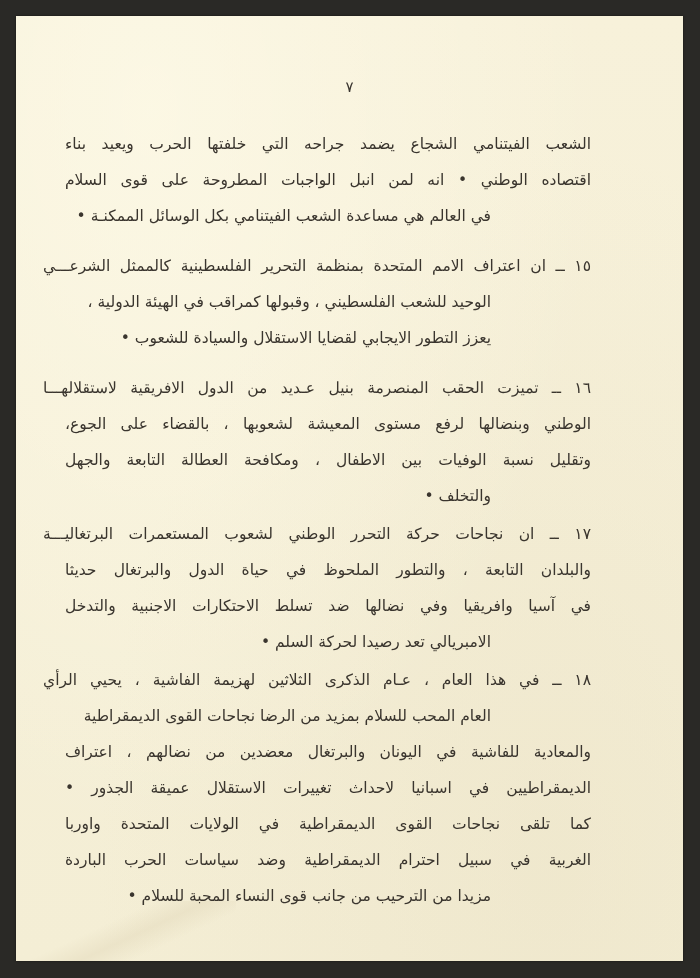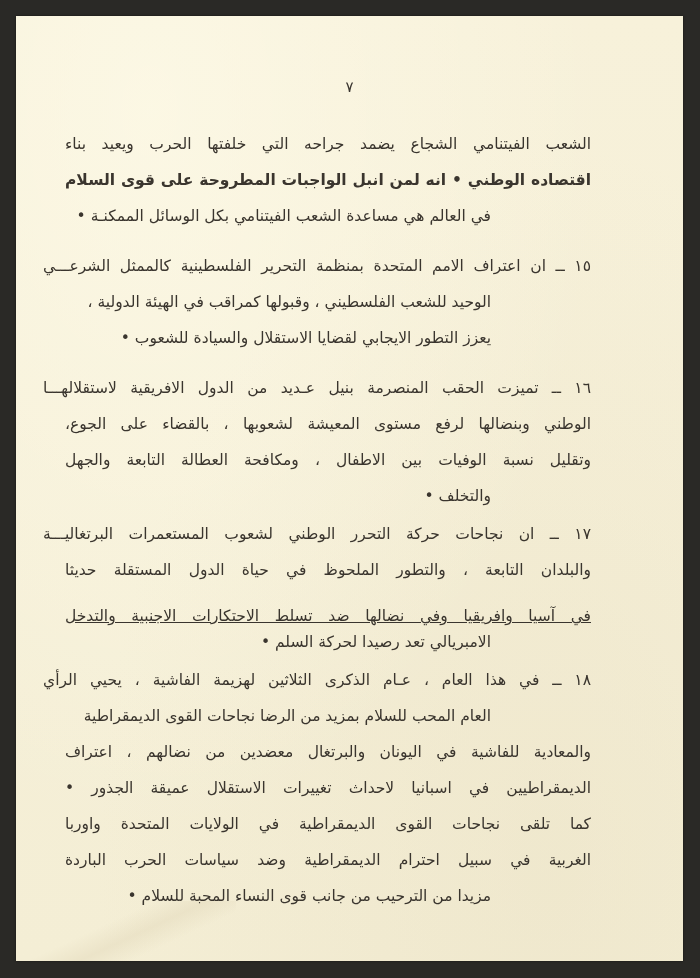--- a/index.html
+++ b/index.html
@@ -67,32 +67,32 @@
     }
   </style>
 </head>
 <body>
 
 <div class="page">
   <div class="fold"></div>
   <div class="page-number">٧</div>
   <div class="content" id="content">
       <div class="line justify" style="top: 0px; right: 92px; width: 526px;">الشعب الفيتنامي الشجاع يضمد جراحه التي خلفتها الحرب ويعيد بناء</div>
-      <div class="line justify" style="top: 36px; right: 92px; width: 526px; font-weight: bold;">اقتصاده الوطني • انه لمن انبل الواجبات المطروحة على قوى السلام</div>
+      <div class="line justify" style="top: 36px; right: 92px; width: 526px;">اقتصاده الوطني • انه لمن انبل الواجبات المطروحة على قوى السلام</div>
       <div class="line" style="top: 72px; right: 192px;">في العالم هي مساعدة الشعب الفيتنامي بكل الوسائل الممكنـة •</div>
       <div class="line justify" style="top: 122px; right: 92px; width: 548px;">١٥ ــ ان اعتراف الامم المتحدة بمنظمة التحرير الفلسطينية كالممثل الشرعـــي</div>
       <div class="line" style="top: 158px; right: 192px;">الوحيد للشعب الفلسطيني ، وقبولها كمراقب في الهيئة الدولية ،</div>
       <div class="line" style="top: 194px; right: 192px;">يعزز التطور الايجابي لقضايا الاستقلال والسيادة للشعوب •</div>
-      <div class="line justify" style="top: 244px; right: 92px; width: 548px;">١٦ ــ تميزت الحقب المنصرمة بنيل عـديد من الدول الافريقية لاستقلالهـــا</div>
+      <div class="line justify" style="top: 244px; right: 92px; width: 548px; font-family: Liberation Serif, serif;">١٦ ــ تميزت الحقب المنصرمة بنيل عـديد من الدول الافريقية لاستقلالهـــا</div>
       <div class="line justify" style="top: 280px; right: 92px; width: 526px;">الوطني وبنضالها لرفع مستوى المعيشة لشعوبها ، بالقضاء على الجوع،</div>
       <div class="line justify" style="top: 316px; right: 92px; width: 526px;">وتقليل نسبة الوفيات بين الاطفال ، ومكافحة العطالة التابعة والجهل</div>
       <div class="line" style="top: 352px; right: 192px;">والتخلف •</div>
       <div class="line justify" style="top: 390px; right: 92px; width: 548px; margin-left: 12px;">١٧ ــ ان نجاحات حركة التحرر الوطني لشعوب المستعمرات البرتغاليـــة</div>
-      <div class="line justify" style="top: 426px; right: 92px; width: 526px;">والبلدان التابعة ، والتطور الملحوظ في حياة الدول المستقلة حديثا</div>
-      <div class="line justify" style="top: 472px; right: 92px; width: 526px; text-decoration: underline;">في آسيا وافريقيا وفي نضالها ضد تسلط الاحتكارات الاجنبية والتدخل</div>
+      <div class="line justify" style="top: 426px; right: 92px; width: 526px;">والبلدان التابعة ، والتطور الملحوظ في حياة الدول والبرتغال حديثا</div>
+      <div class="line justify" style="top: 462px; right: 92px; width: 526px;">في آسيا وافريقيا وفي نضالها ضد تسلط الاحتكارات الاجنبية والتدخل</div>
       <div class="line" style="top: 498px; right: 192px;">الامبريالي تعد رصيدا لحركة السلم •</div>
       <div class="line justify" style="top: 536px; right: 92px; width: 548px;">١٨ ــ في هذا العام ، عـام الذكرى الثلاثين لهزيمة الفاشية ، يحيي الرأي</div>
       <div class="line" style="top: 572px; right: 192px;">العام المحب للسلام بمزيد من الرضا نجاحات القوى الديمقراطية</div>
       <div class="line justify" style="top: 608px; right: 92px; width: 526px;">والمعادية للفاشية في اليونان والبرتغال معضدين من نضالهم ، اعتراف</div>
       <div class="line justify" style="top: 644px; right: 92px; width: 526px;">الديمقراطيين في اسبانيا لاحداث تغييرات الاستقلال عميقة الجذور •</div>
       <div class="line justify" style="top: 680px; right: 92px; width: 526px;">كما تلقى نجاحات القوى الديمقراطية في الولايات المتحدة واوربا</div>
       <div class="line justify" style="top: 716px; right: 92px; width: 526px;">الغربية في سبيل احترام الديمقراطية وضد سياسات الحرب الباردة</div>
       <div class="line" style="top: 752px; right: 192px;">مزيدا من الترحيب من جانب قوى النساء المحبة للسلام •</div>
     </div>
 </div>

